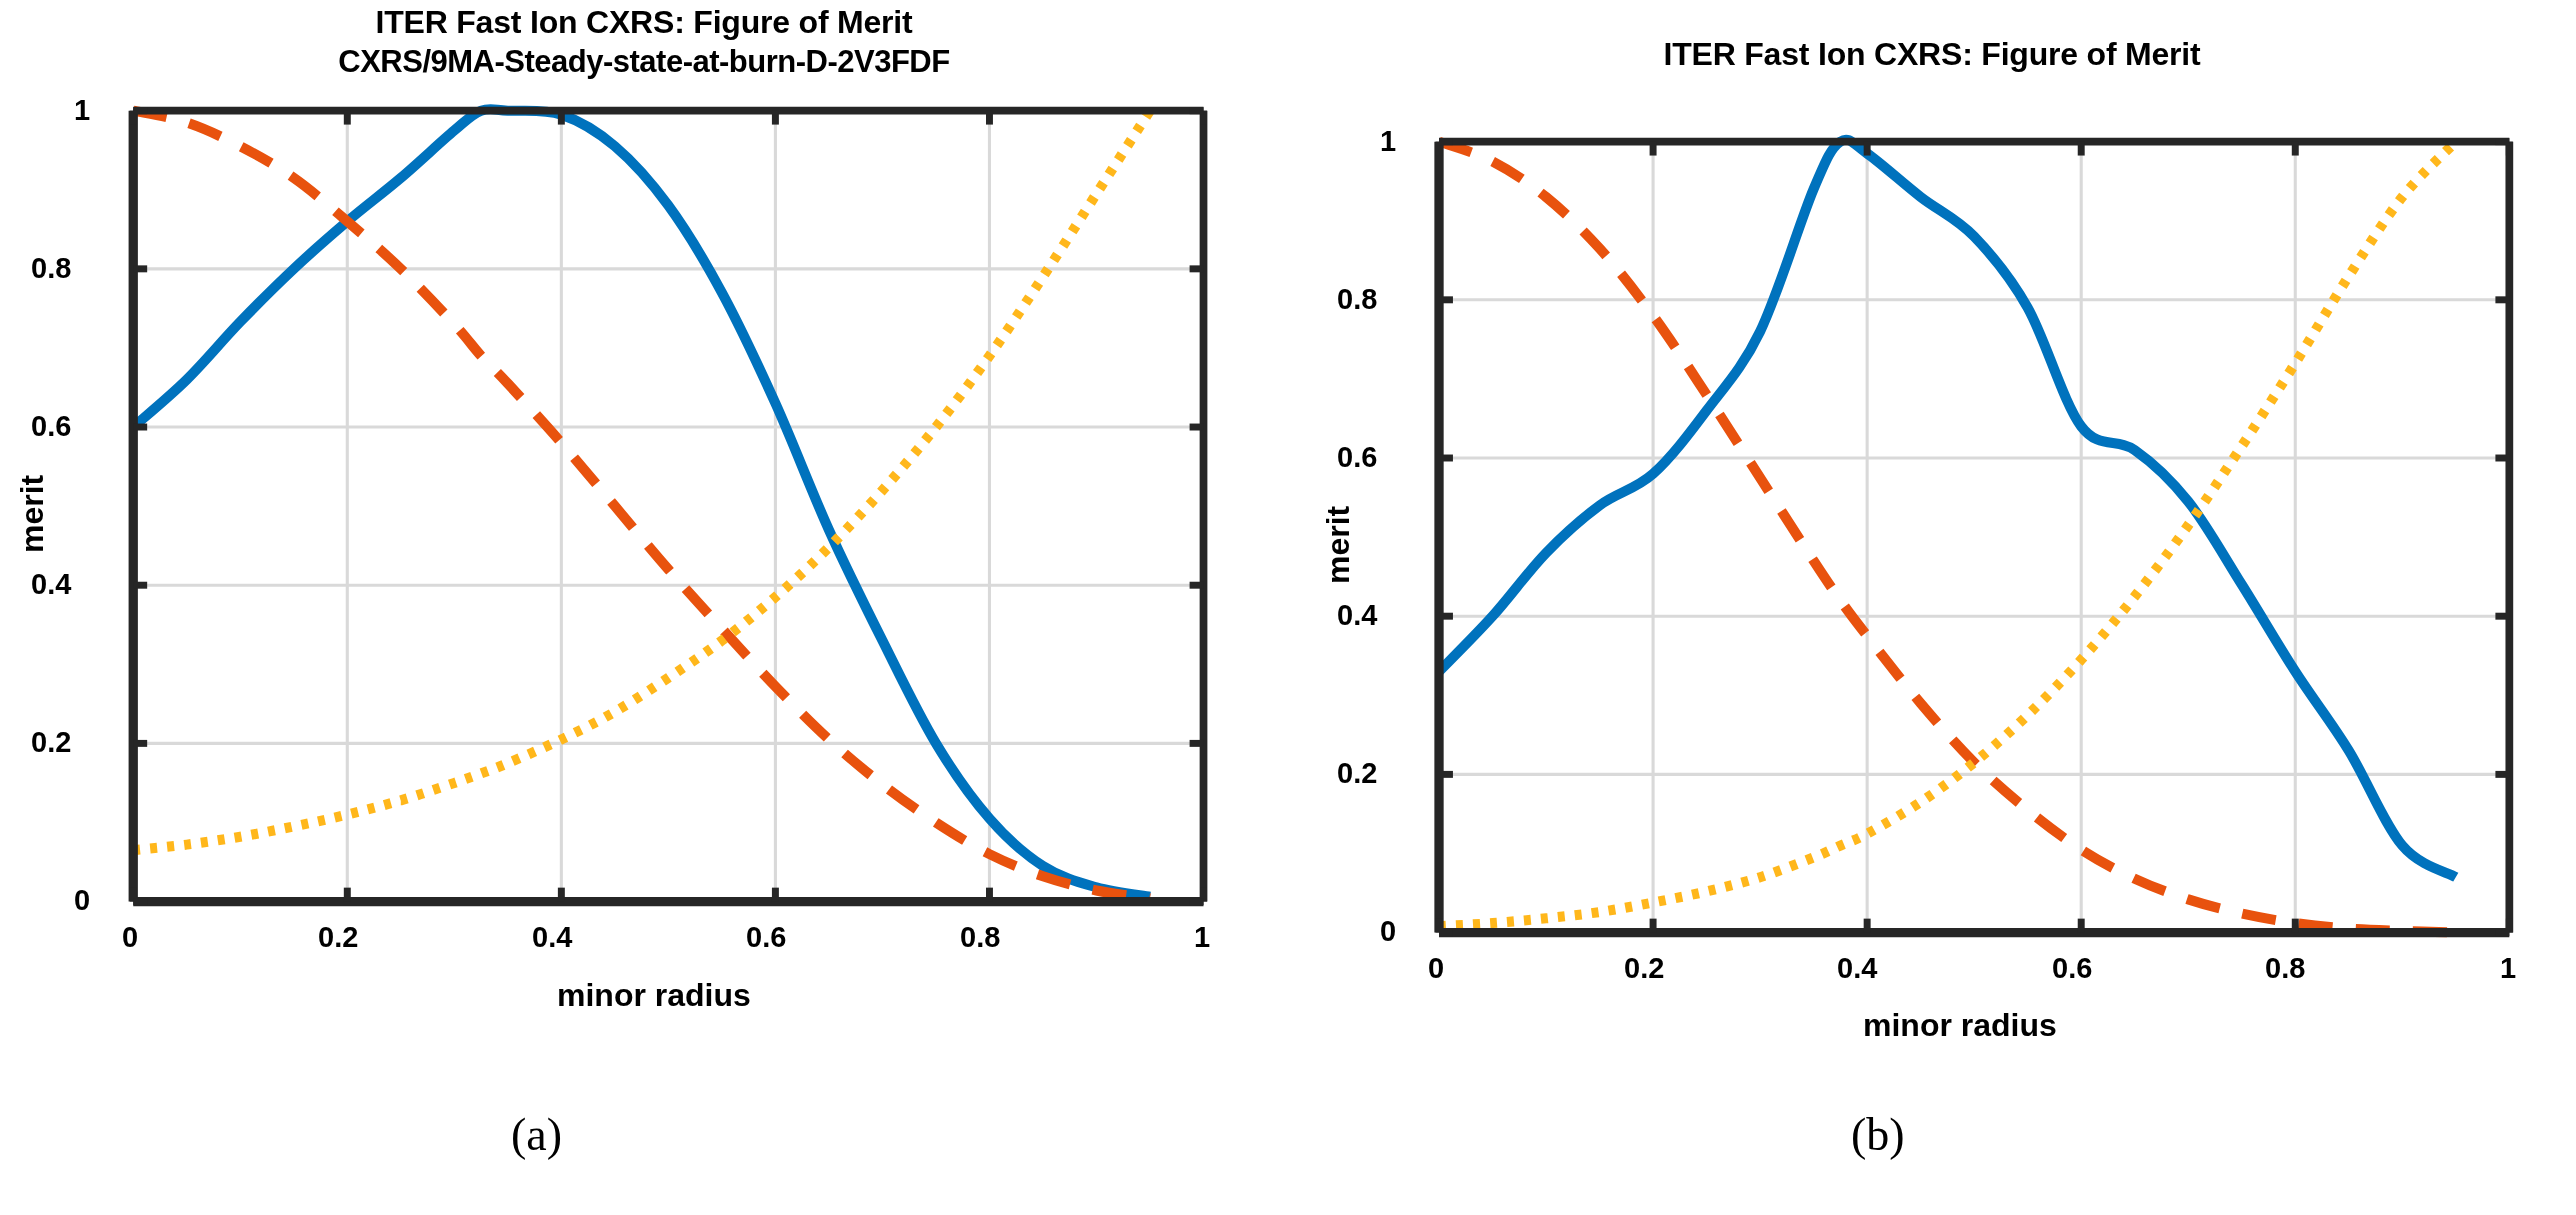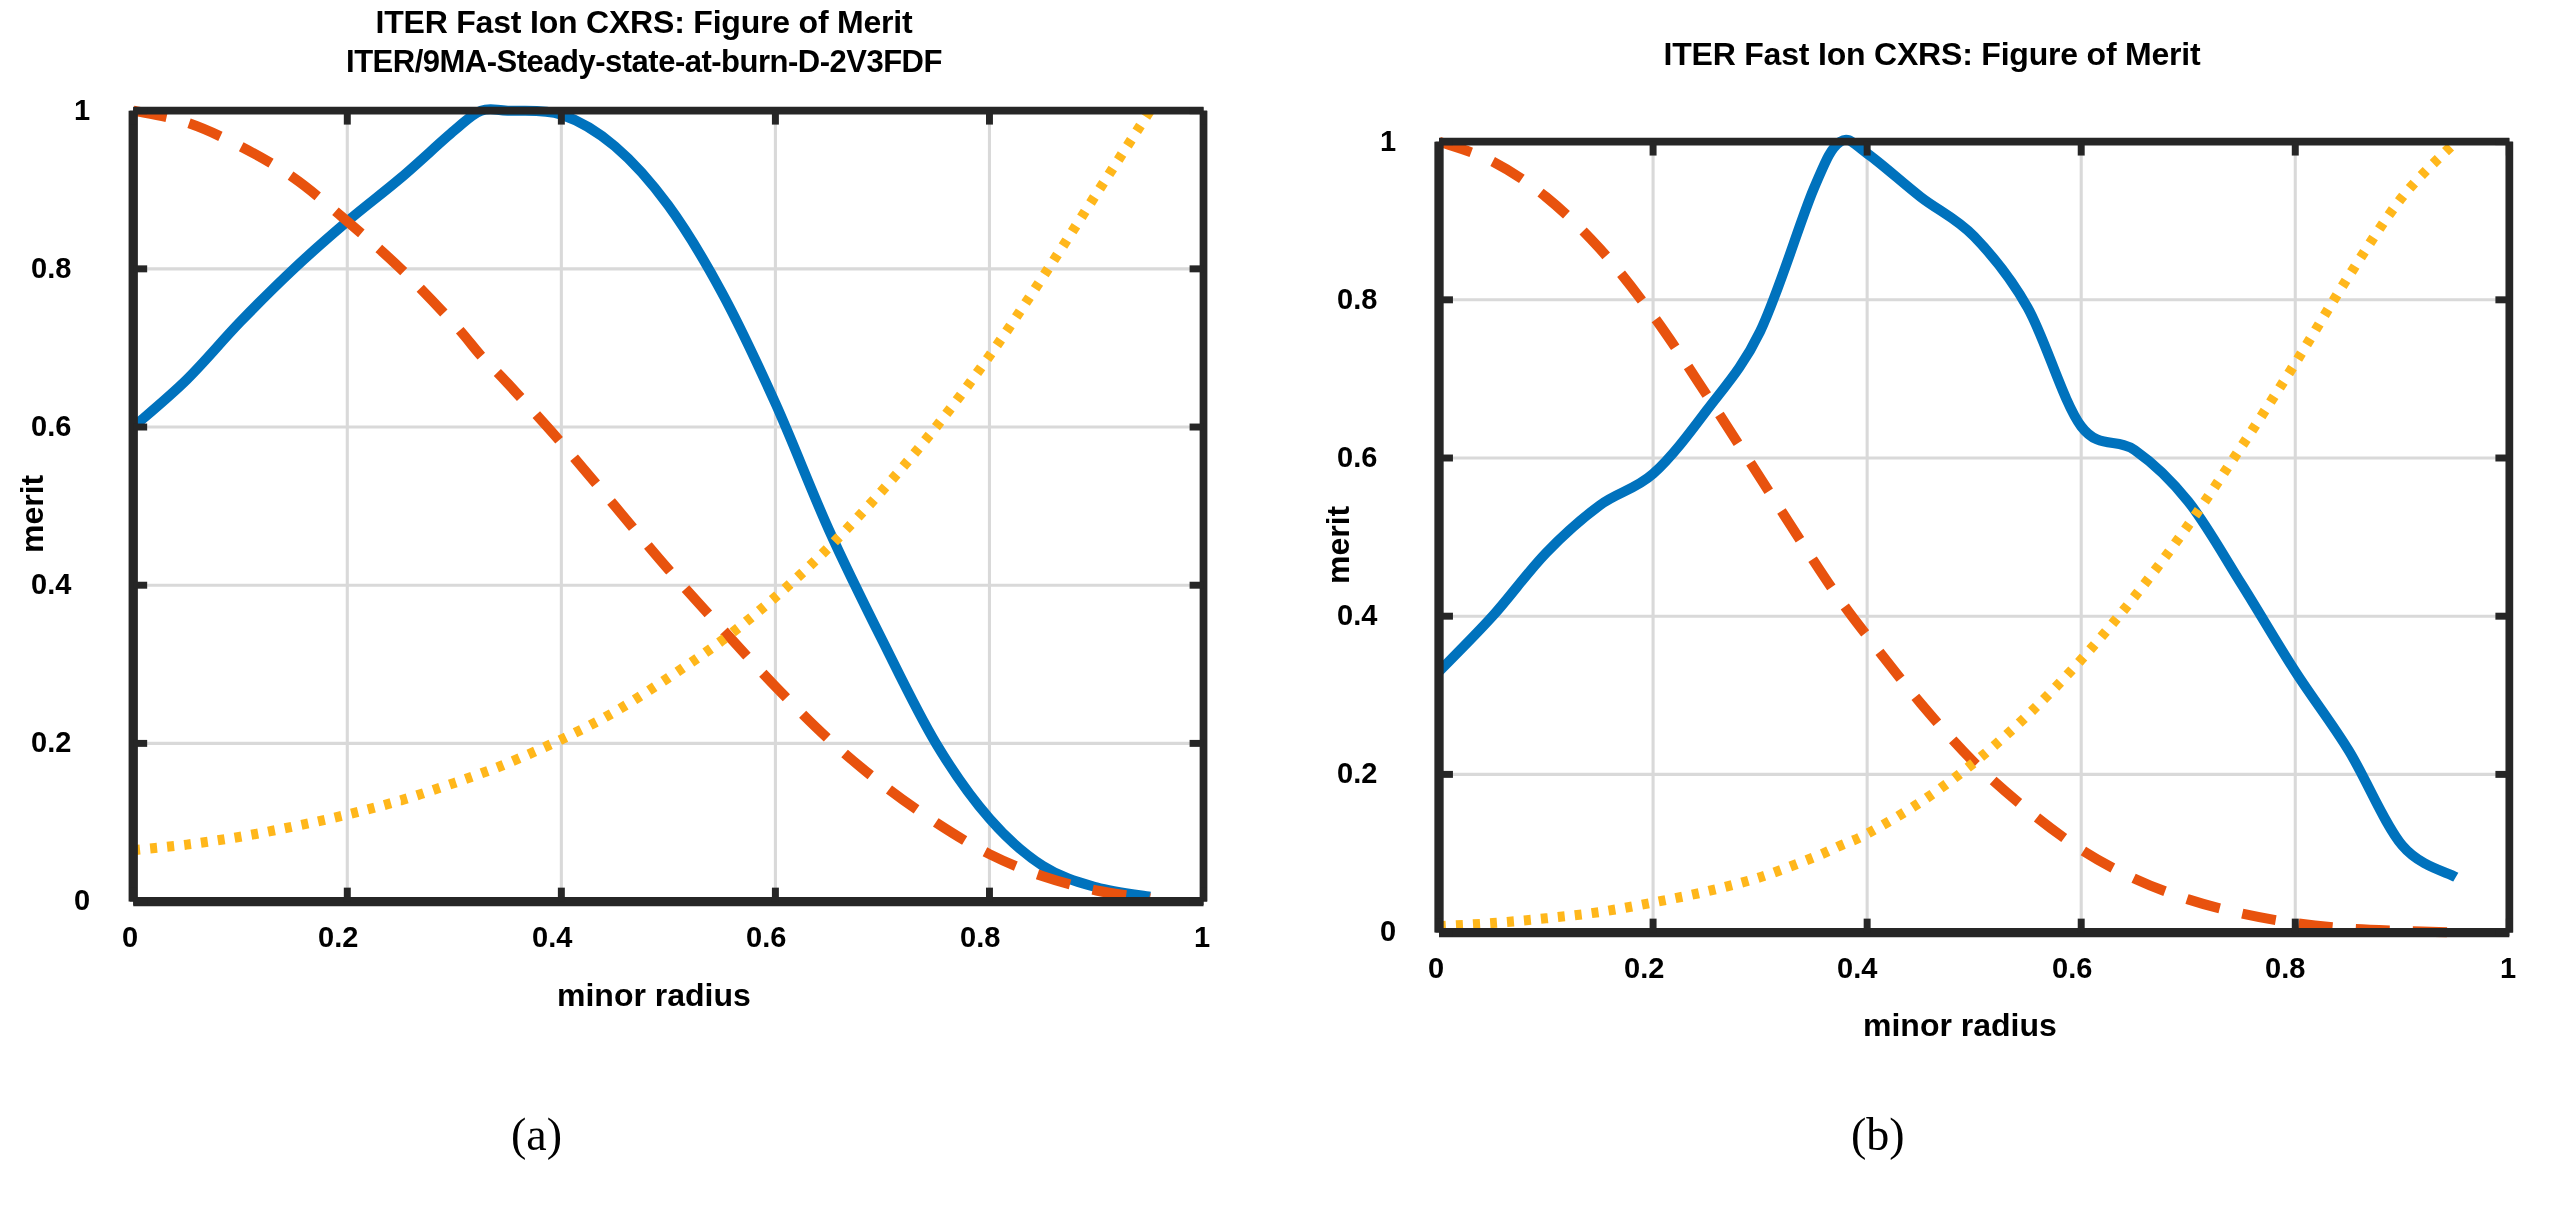--- a/index.html
+++ b/index.html
@@ -93,21 +93,21 @@
   }
 </style>
 </head>
 <body>
 
 <div class="figure">
 
   <div class="panel" id="panel-a">
 
     <div class="titlebox title-main">ITER Fast Ion CXRS: Figure of Merit</div>
-    <div class="titlebox title-sub">ITER/9MA-Steady-state-at-burn-D-2V3FDF</div>
+    <div class="titlebox title-sub">CXRS/9MA-Steady-state-at-burn-D-2V3FDF</div>
 
     <div class="plotwrap" id="plot-a">
       <svg class="axes-svg" id="svg-a" width="1288" height="1037" viewBox="0 0 1664 1340">
           <rect x="172" y="143" width="1383" height="1022" fill="#ffffff"></rect>
           <g>
             <line x1="448.6" y1="143" x2="448.6" y2="1165" stroke="#d9d9d9" stroke-width="4"></line>
             <line x1="725.2" y1="143" x2="725.2" y2="1165" stroke="#d9d9d9" stroke-width="4"></line>
             <line x1="1001.8" y1="143" x2="1001.8" y2="1165" stroke="#d9d9d9" stroke-width="4"></line>
             <line x1="1278.4" y1="143" x2="1278.4" y2="1165" stroke="#d9d9d9" stroke-width="4"></line>
             <line x1="172" y1="960.6" x2="1555" y2="960.6" stroke="#d9d9d9" stroke-width="4"></line>

